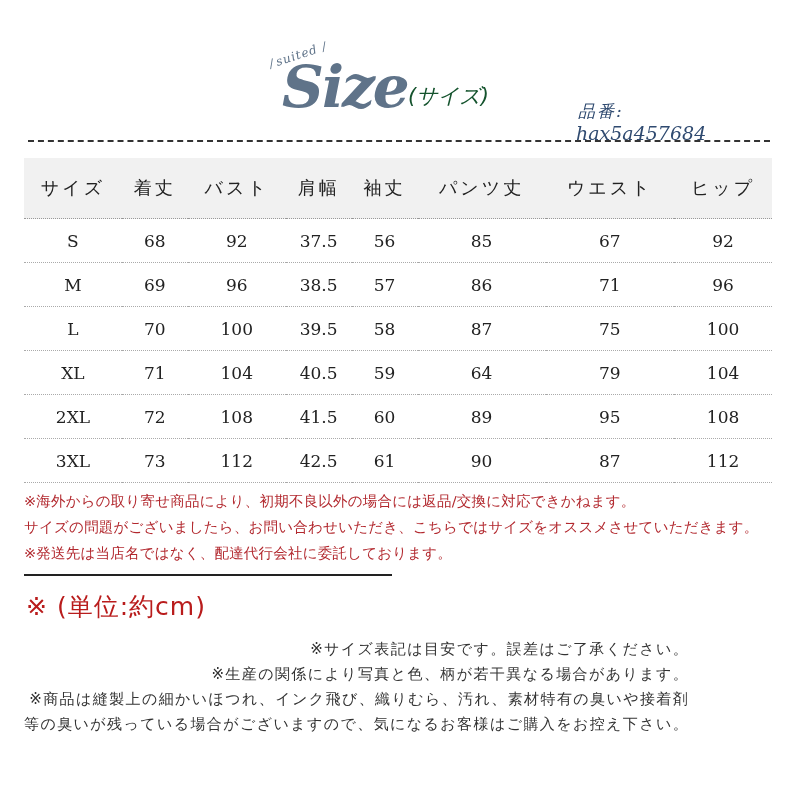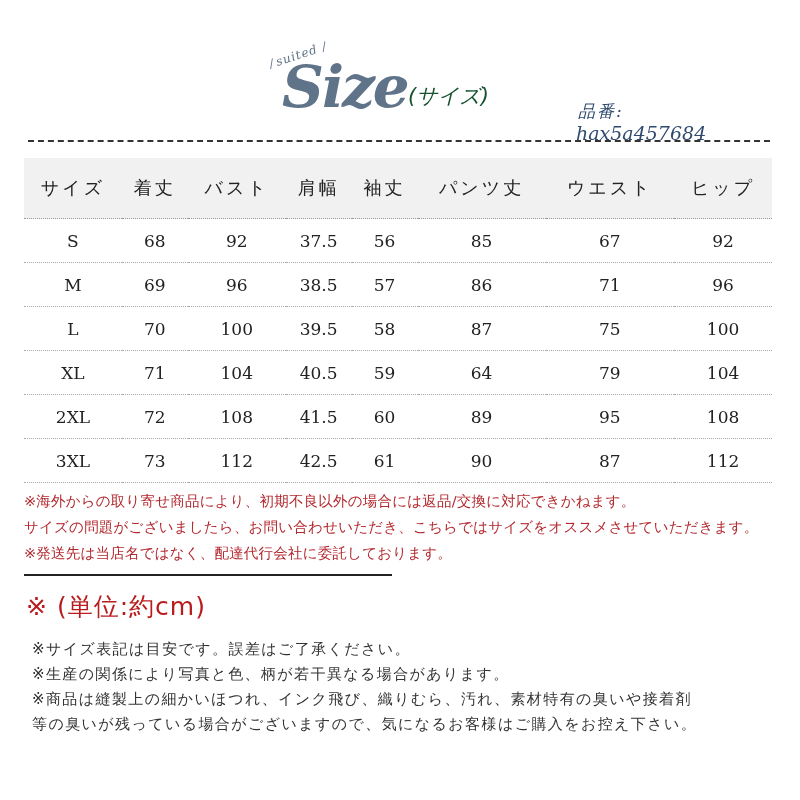--- a/index.html
+++ b/index.html
@@ -43,22 +43,23 @@
     font-size: 17px; height: 43px; padding: 0; text-align: center;
     border-bottom: 1px dotted #aaa;
   }
   .notes-red {
     position: absolute; left: 24px; top: 488px; font-size: 14.5px; color: #b2282e; line-height: 26px;
     letter-spacing: 0.2px;
   }
   .solid-line { position: absolute; left: 24px; top: 574px; width: 368px; height: 0; border-top: 2px solid #222; }
   .unit-label { position: absolute; left: 26px; top: 590px; font-size: 25px; color: #b91c1c; letter-spacing: 1px; }
   .notes-black {
-    position: absolute; left: 32px; top: 637px; font-size: 15px; color: #333; line-height: 25px;
+    position: absolute; left: 24px; top: 637px; font-size: 15px; color: #333; line-height: 25px;
     letter-spacing: 1.4px;
+    text-align: right;
   }
 </style>
 </head>
 <body>
 
 <div class="title-block">
   <span class="suited">suited /</span>
   <span class="size-word">Size</span>
   <span class="size-sub">(サイズ)</span>
 </div>

